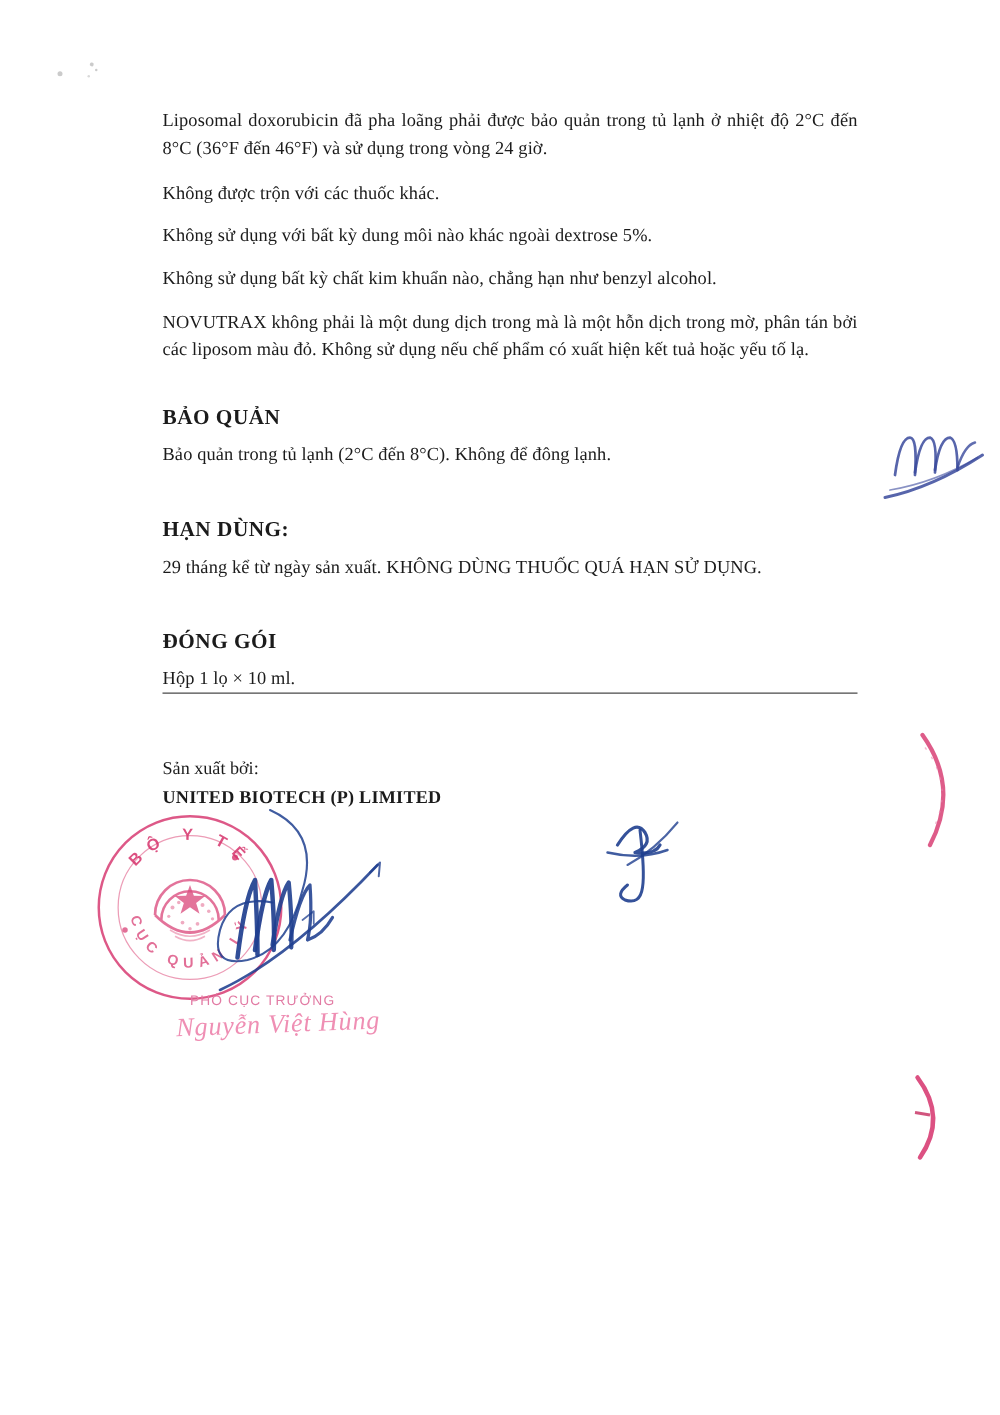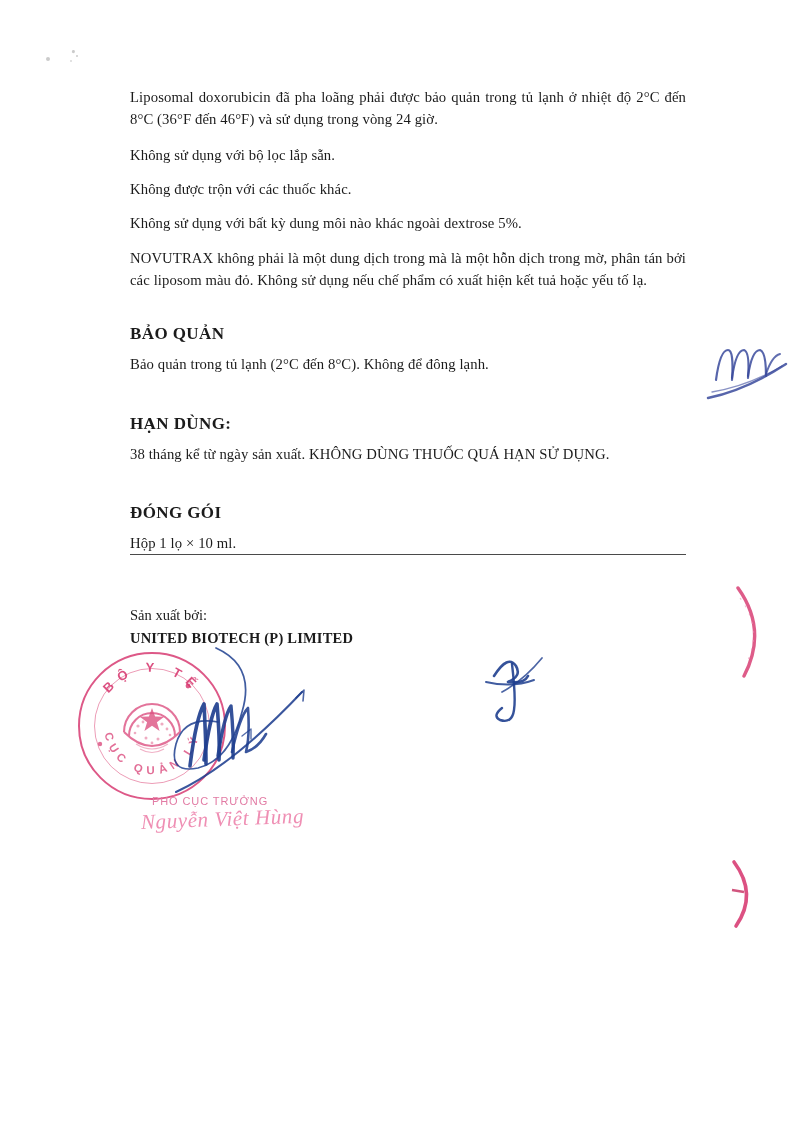--- a/index.html
+++ b/index.html
@@ -155,38 +155,38 @@
 
   <span class="speck s1"></span>
   <span class="speck s2"></span>
   <span class="speck s3"></span>
   <span class="speck s4"></span>
 
   <div class="content">
 
     <p class="body">Liposomal doxorubicin đã pha loãng phải được bảo quản trong tủ lạnh ở nhiệt độ 2°C đến 8°C (36°F đến 46°F) và sử dụng trong vòng 24 giờ.</p>
 
-    <p class="body tight">Không sử dụng với bộ lọc lắp sẵn.</p>
 
     <p class="body tight">Không được trộn với các thuốc khác.</p>
 
     <p class="body tight">Không sử dụng với bất kỳ dung môi nào khác ngoài dextrose 5%.</p>
 
+    <p class="body tight">Không sử dụng bất kỳ chất kim khuẩn nào, chẳng hạn như benzyl alcohol.</p>
 
     <p class="body">NOVUTRAX không phải là một dung dịch trong mà là một hỗn dịch trong mờ, phân tán bởi các liposom màu đỏ. Không sử dụng nếu chế phẩm có xuất hiện kết tuả hoặc yếu tố lạ.</p>
 
     <div class="sec-gap"></div>
 
     <h2 class="heading">BẢO QUẢN</h2>
     <p class="body">Bảo quản trong tủ lạnh (2°C đến 8°C). Không để đông lạnh.</p>
 
     <div class="sec-gap-lg"></div>
 
     <h2 class="heading">HẠN DÙNG:</h2>
-    <p class="body">38 tháng kể từ ngày sản xuất. KHÔNG DÙNG THUỐC QUÁ HẠN SỬ DỤNG.</p>
+    <p class="body">29 tháng kể từ ngày sản xuất. KHÔNG DÙNG THUỐC QUÁ HẠN SỬ DỤNG.</p>
 
     <div class="sec-gap-lg"></div>
 
     <h2 class="heading">ĐÓNG GÓI</h2>
     <p class="body">Hộp 1 lọ × 10 ml.</p>
   </div>
 
   <div class="divider"></div>
 
   <div class="maker">

